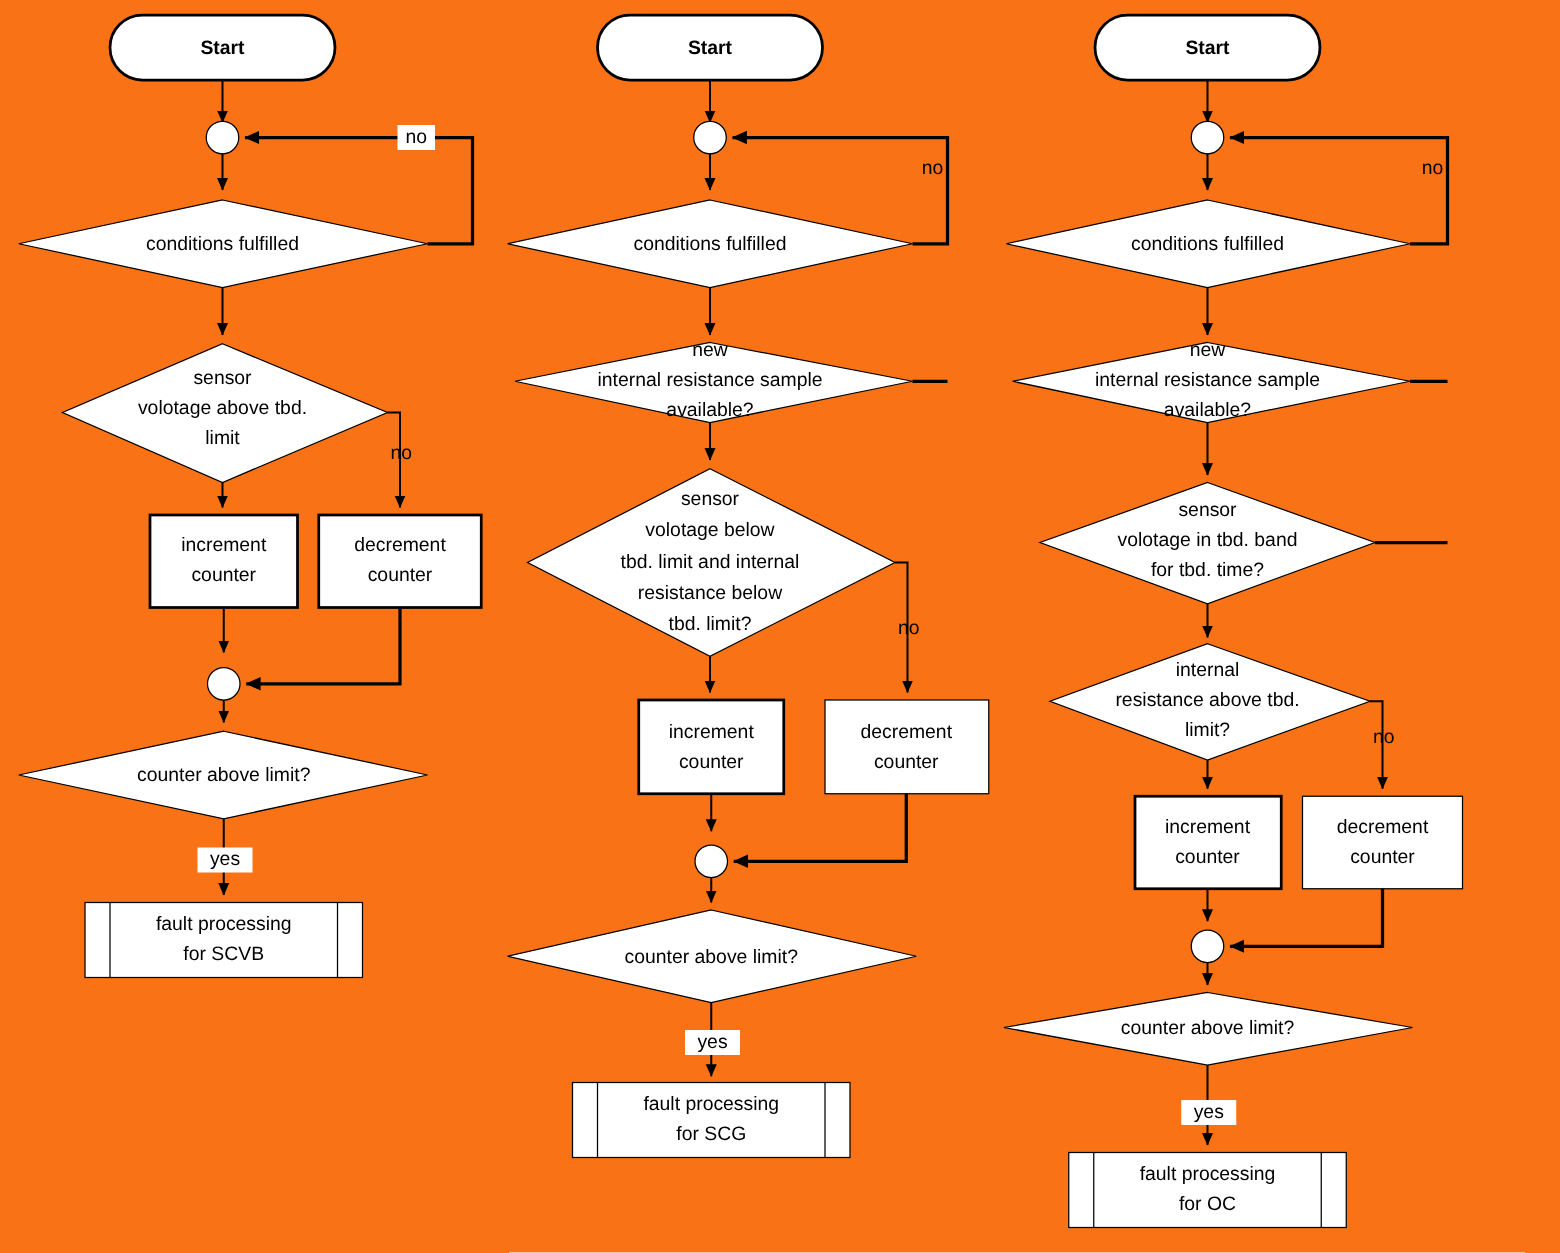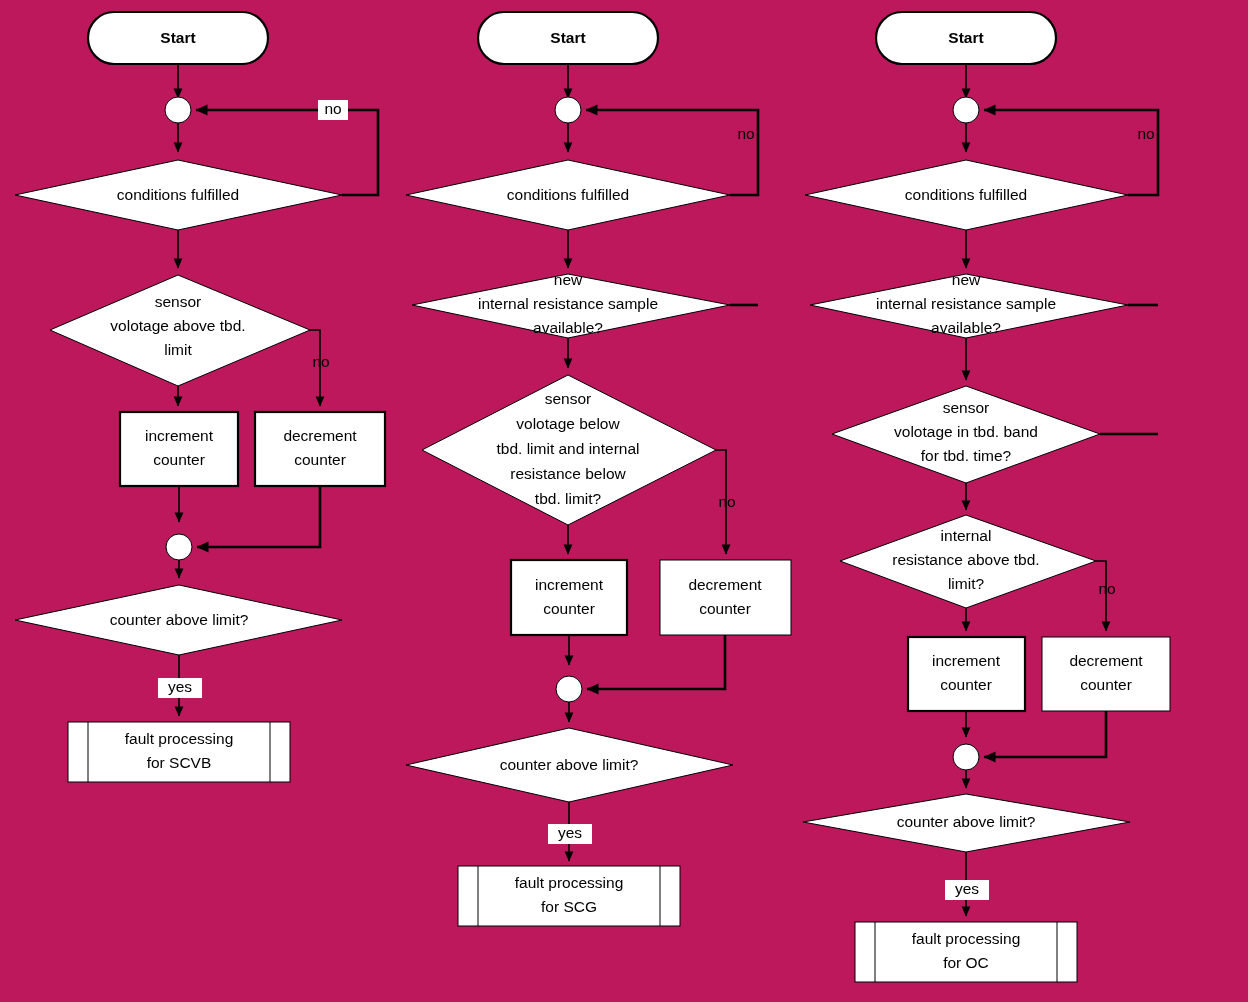--- a/index.html
+++ b/index.html
@@ -1,16 +1,16 @@
 <!DOCTYPE html>
 <html><head>
 <meta charset="utf-8">
 <style>
   html,body{margin:0;padding:0;background:#ffffff;}
-  #root{position:relative;width:1248px;height:1002px;background:#be185d;
+  #root{position:relative;width:1248px;height:1002px;background:#f97316;
         font-family:"Liberation Sans", sans-serif;text-decoration:underline;}
   svg{display:block;}
   .shape{fill:#ffffff;stroke:#000000;}
   .thin{stroke-width:1;}
   .thick{stroke-width:2.2;}
   .lnk{stroke:#000000;fill:none;stroke-width:1.6;}
   .lnk-thick{stroke:#000000;fill:none;stroke-width:2.6;}
   .txt{font-family:"Liberation Sans", sans-serif;font-size:15.5px;fill:#000000;
        text-anchor:middle;dominant-baseline:middle;}
   .txt-lbl{font-family:"Liberation Sans", sans-serif;font-size:15.5px;fill:#000000;

